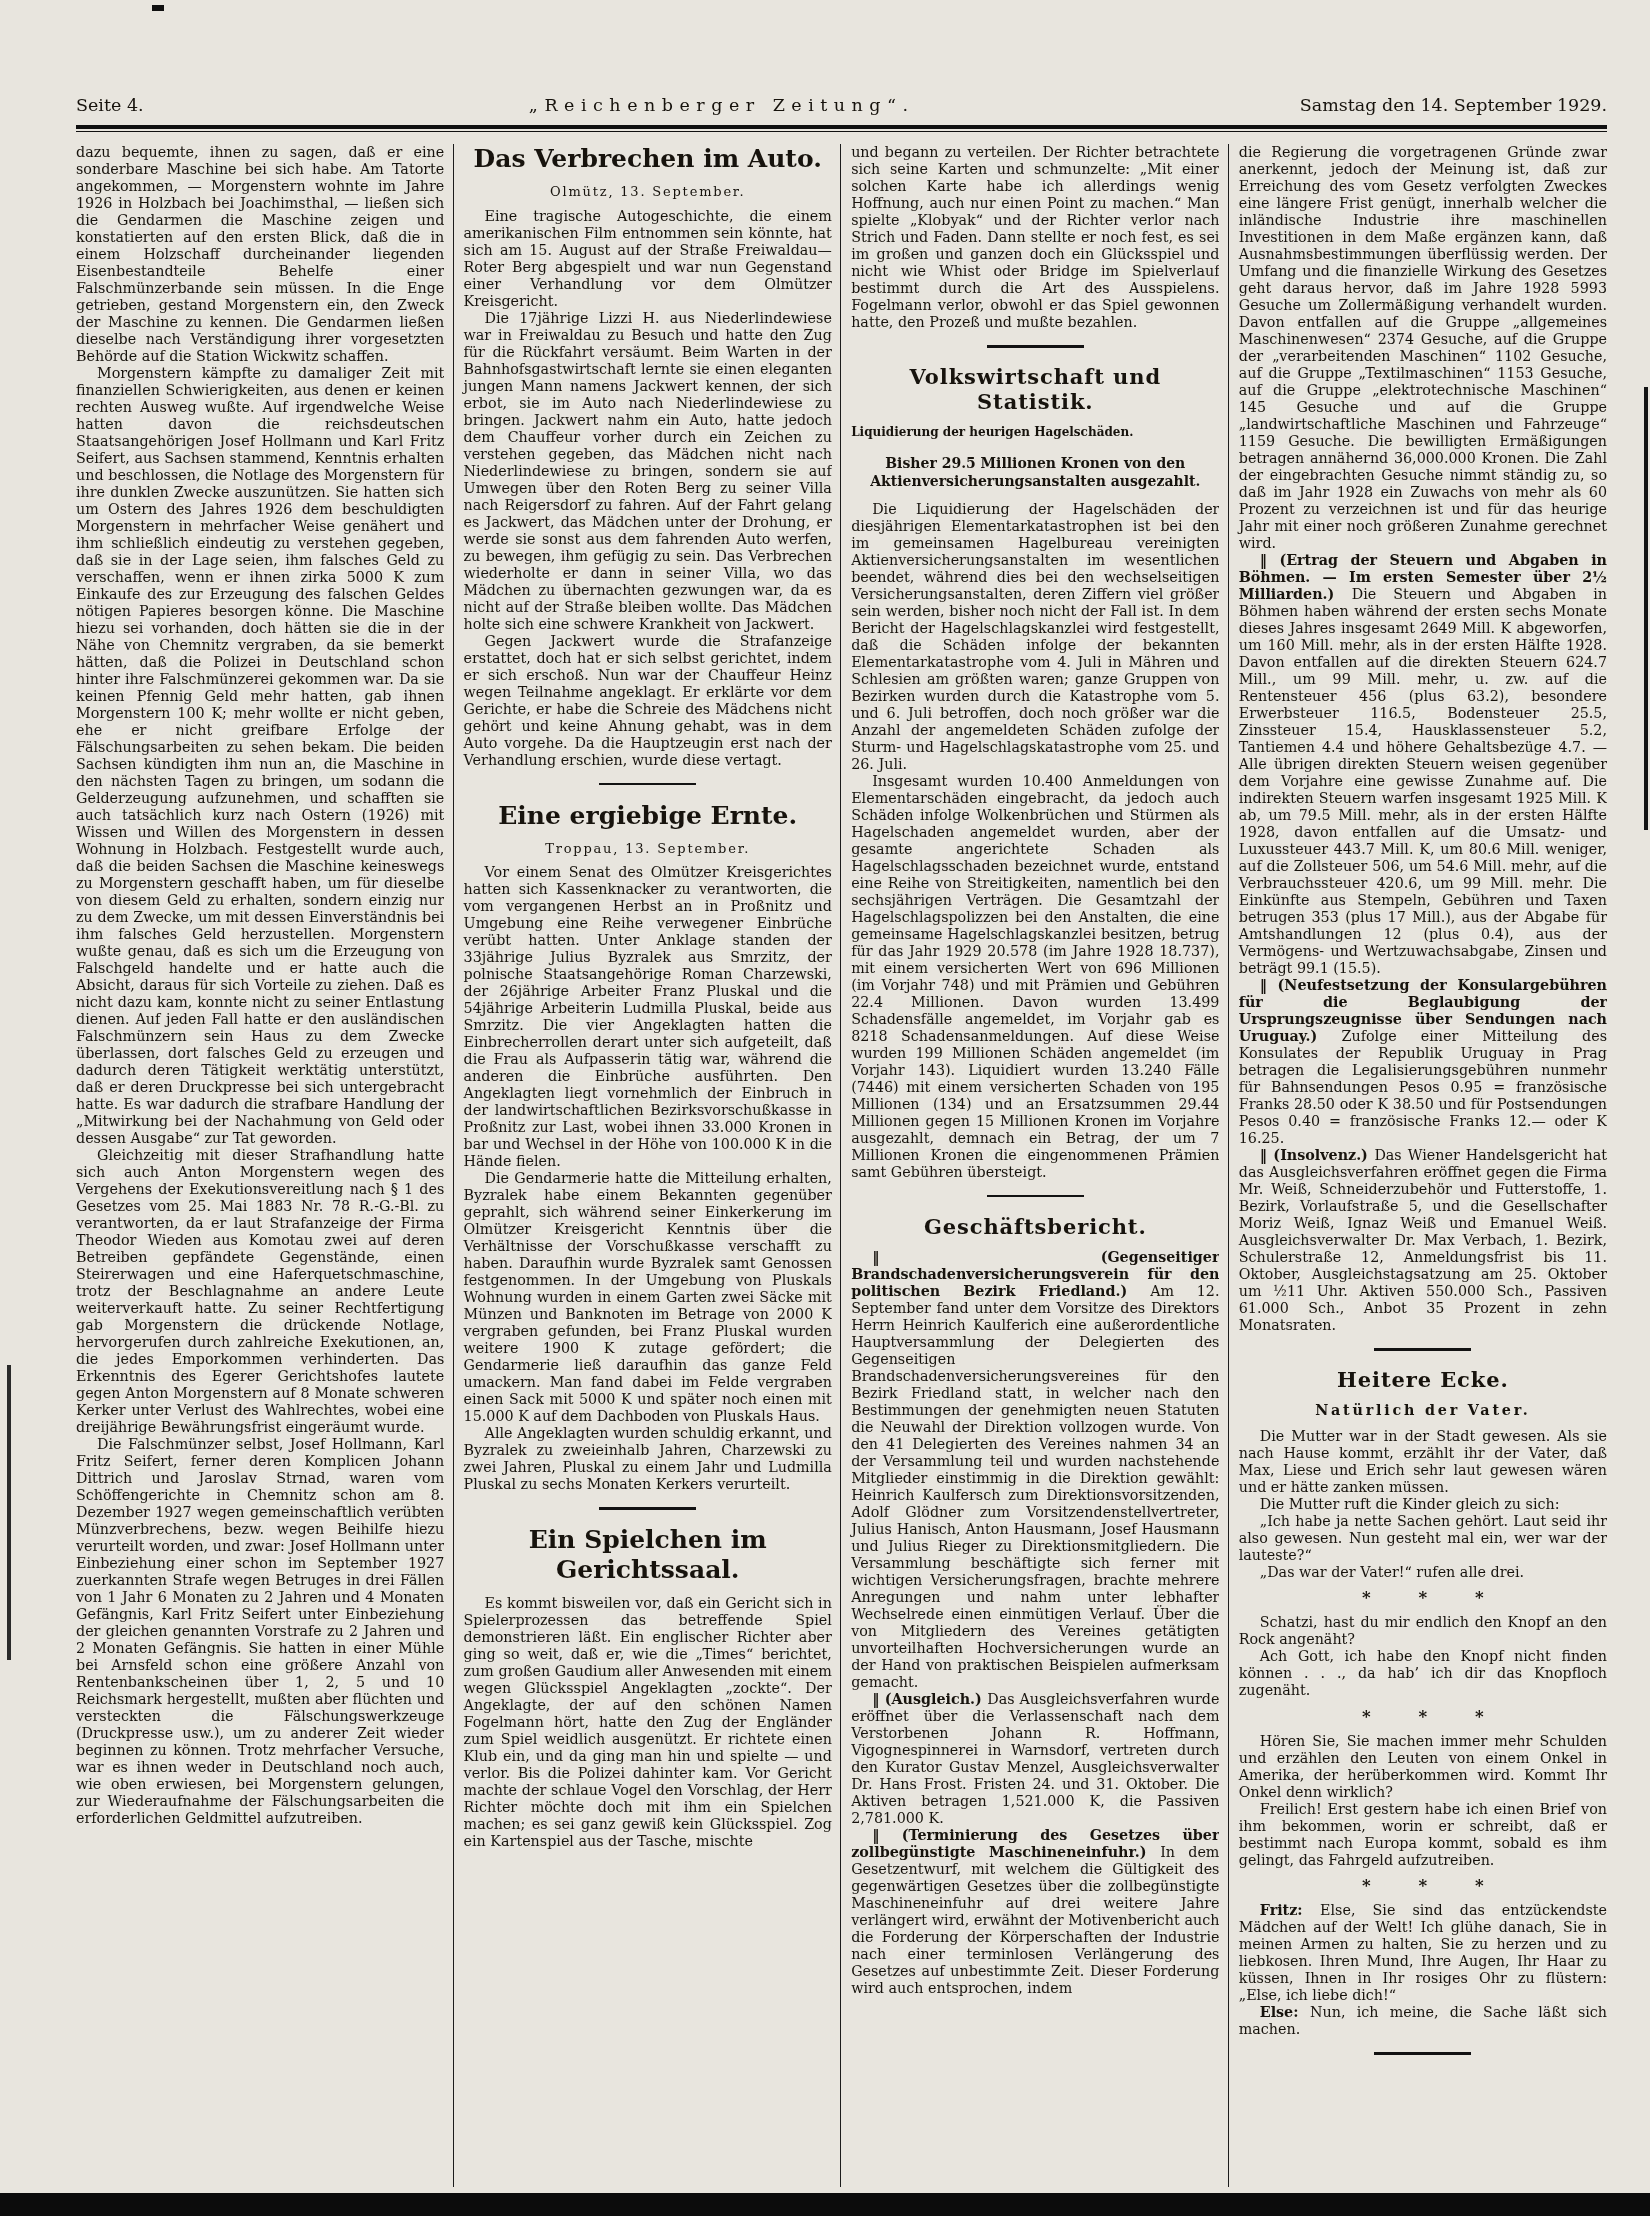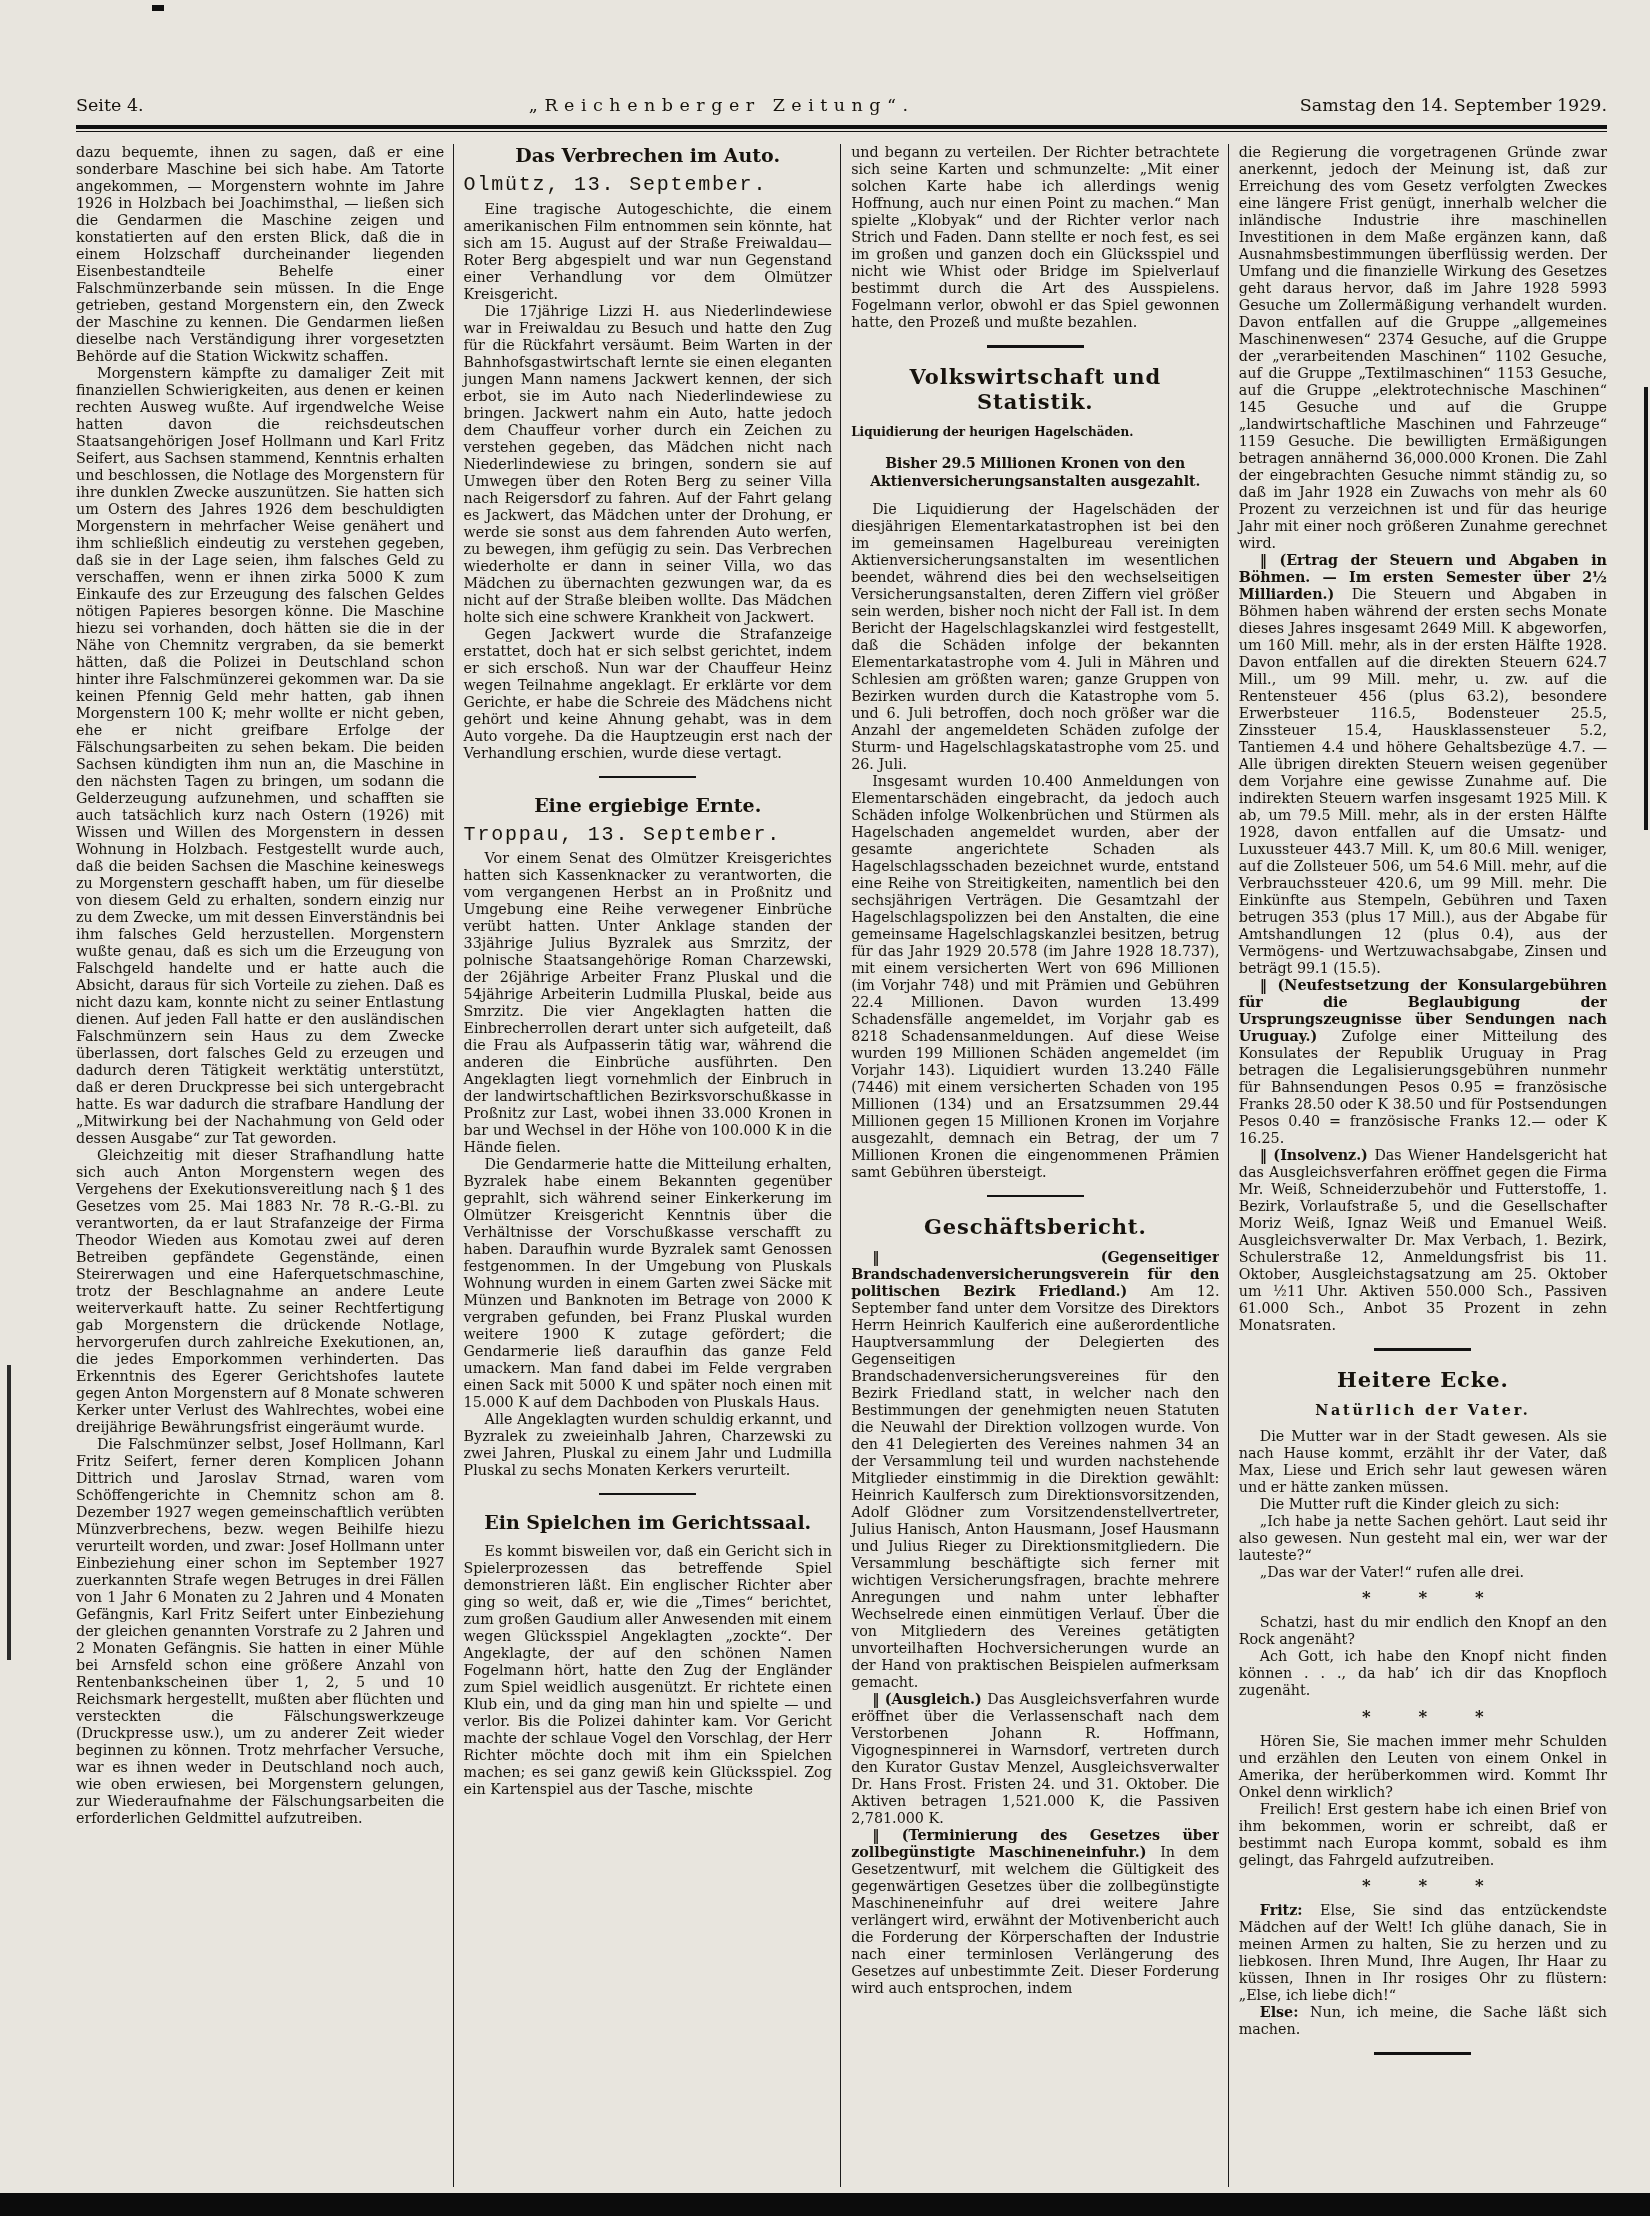--- a/index.html
+++ b/index.html
@@ -20,22 +20,22 @@
   .masthead-rule{margin-top:10px;border-top:4.2px solid #101010;border-bottom:1.8px solid #101010;height:2.8px;}
 
   .columns{display:flex;align-items:flex-start;padding:12px 44px 0 76px;}
   .col{width:369px;height:2043px;overflow:hidden;font-size:14.3px;line-height:17px;}
   .col + .col{border-left:1.4px solid #1c1c1c;margin-left:8.3px;padding-left:10px;}
 
   .blk{margin:0;}
   .para{text-align:justify;text-indent:21px;hyphens:auto;-webkit-hyphens:auto;}
   .para.noindent{text-indent:0;}
   .para b{font-weight:bold;}
-  .heading{font-weight:bold;font-size:19px;line-height:1.2;text-align:center;margin:15.7px 0 9.2px;text-indent:0;}
-  .dateline{text-align:left;font-size:20px;letter-spacing:1.8px;margin:0 0 7.4px;font-family:Liberation Mono, monospace;}
+  .heading{font-weight:bold;font-size:25px;line-height:1.2;text-align:center;margin:15.7px 0 9.2px;text-indent:0;}
+  .dateline{text-align:center;font-size:13px;letter-spacing:1.8px;margin:0 0 7.4px;}
   .section-heading{font-weight:bold;font-size:21px;line-height:1.2;text-align:center;letter-spacing:0.9px;margin:16.6px 0 10px;}
   .subhead{font-weight:bold;font-size:12px;line-height:1.25;text-align:left;margin:0 0 6.5px;}
   .subhead2{font-weight:bold;font-size:14px;line-height:1.3;text-align:center;margin:14px 0 11px;}
   .joke-title{font-weight:bold;font-size:14.3px;text-align:center;letter-spacing:2.8px;margin:0 0 8.3px;}
   .rule{width:97px;height:2.3px;background:#121212;margin:14px auto;}
   .stars{text-align:center;font-weight:bold;font-size:16.6px;letter-spacing:21px;text-indent:21px;margin:8.3px 0;}
   .col > .blk:first-child{margin-top:0;}
 </style>
 </head>
 <body>

